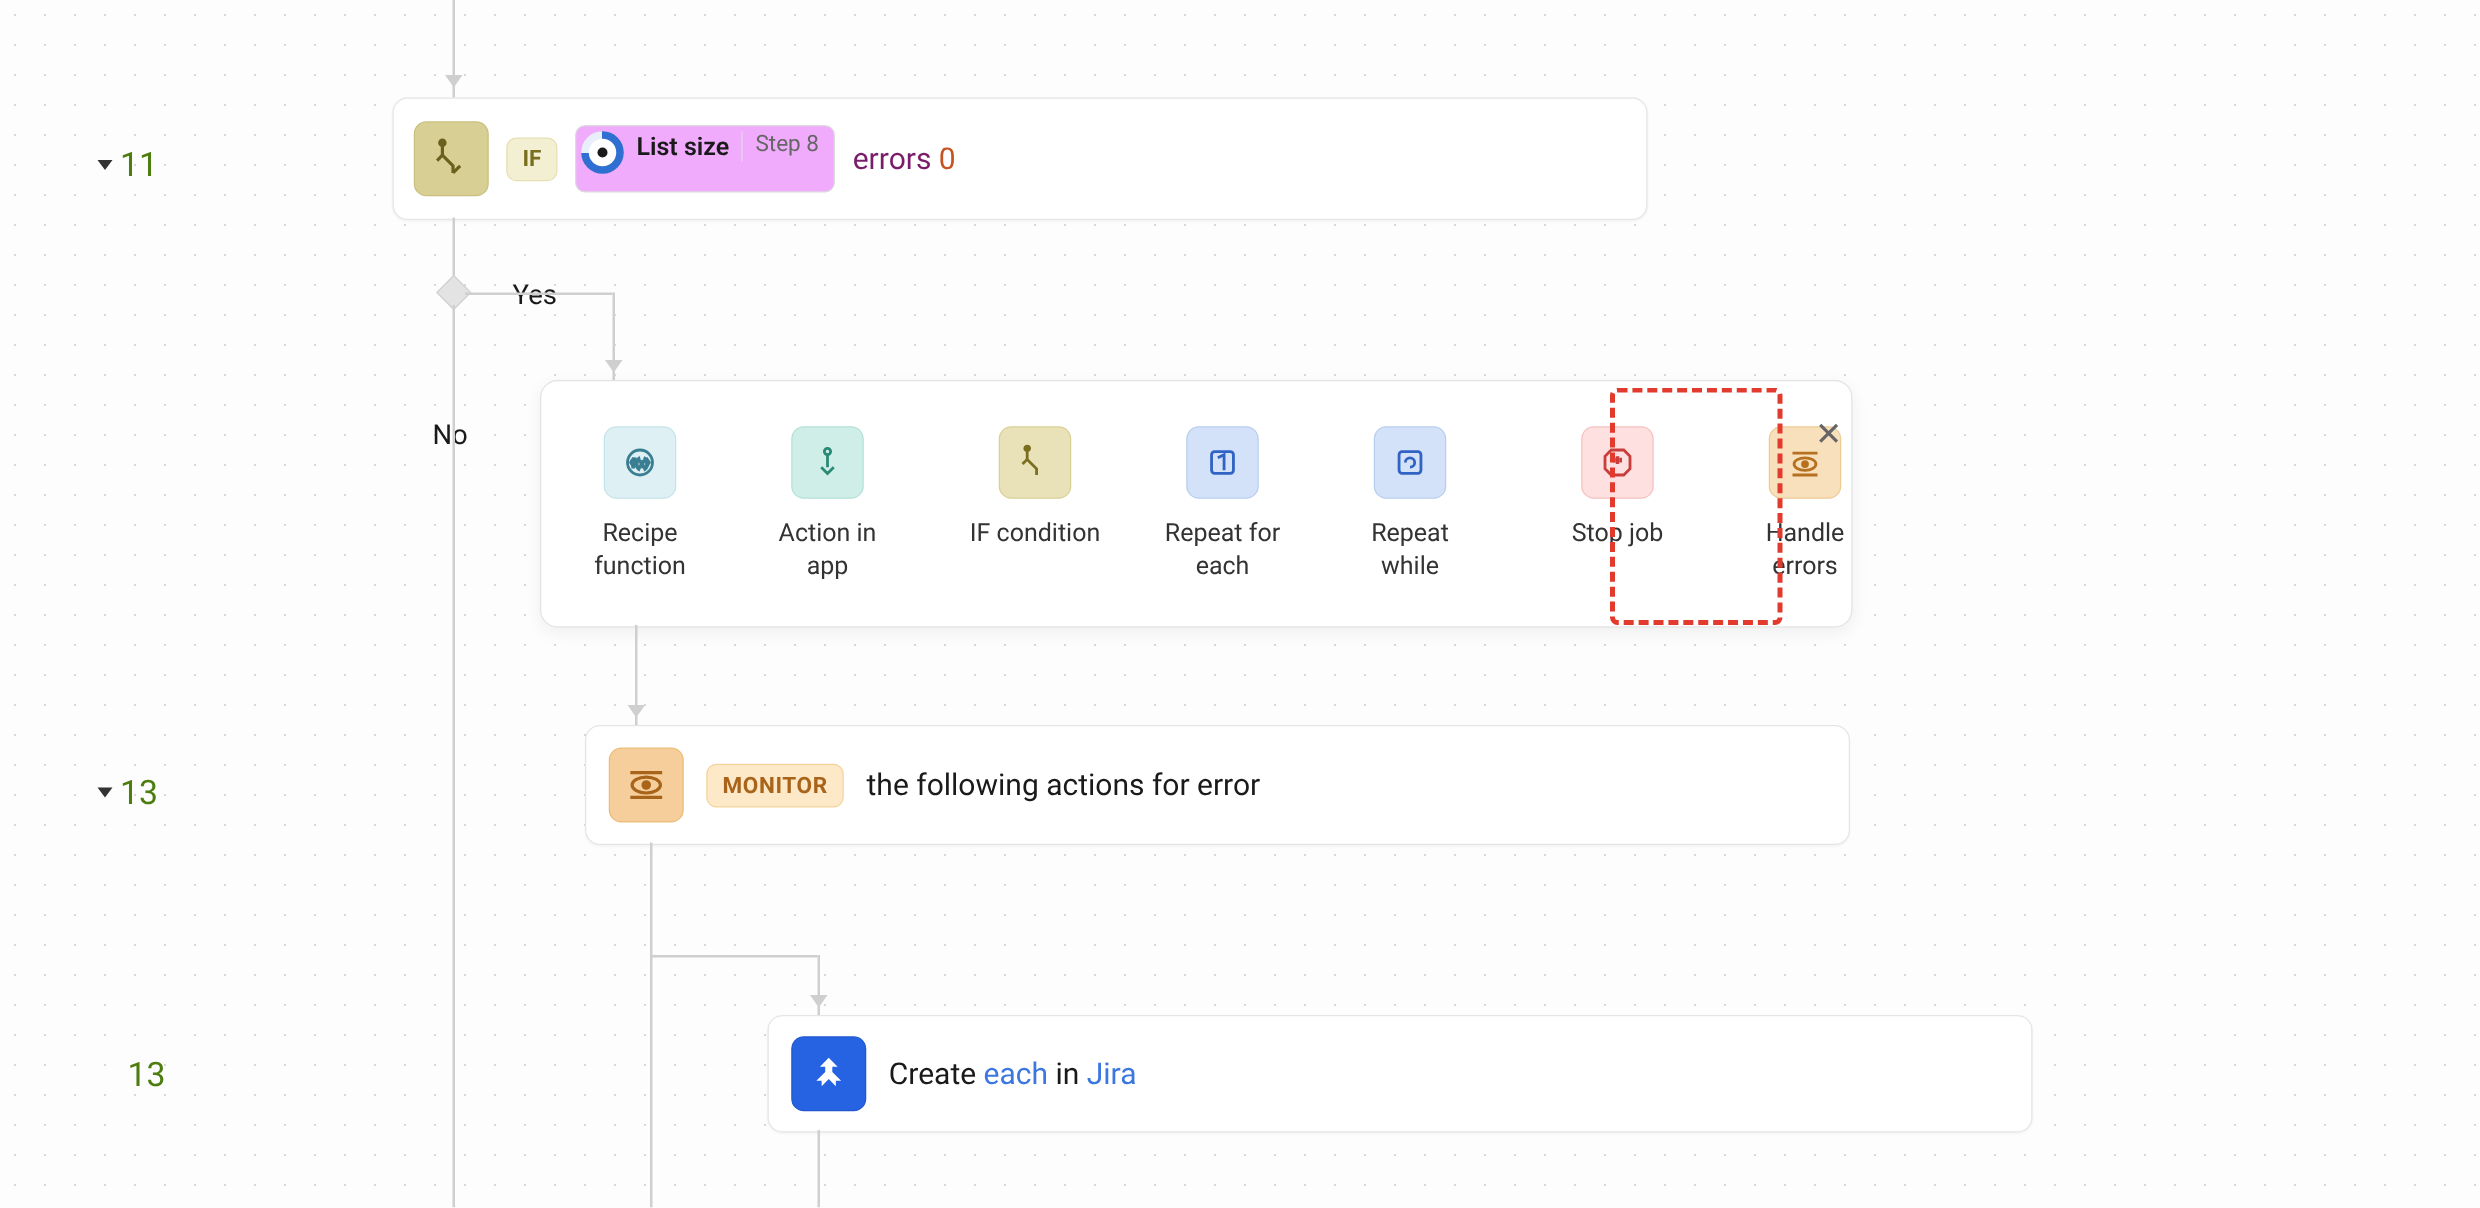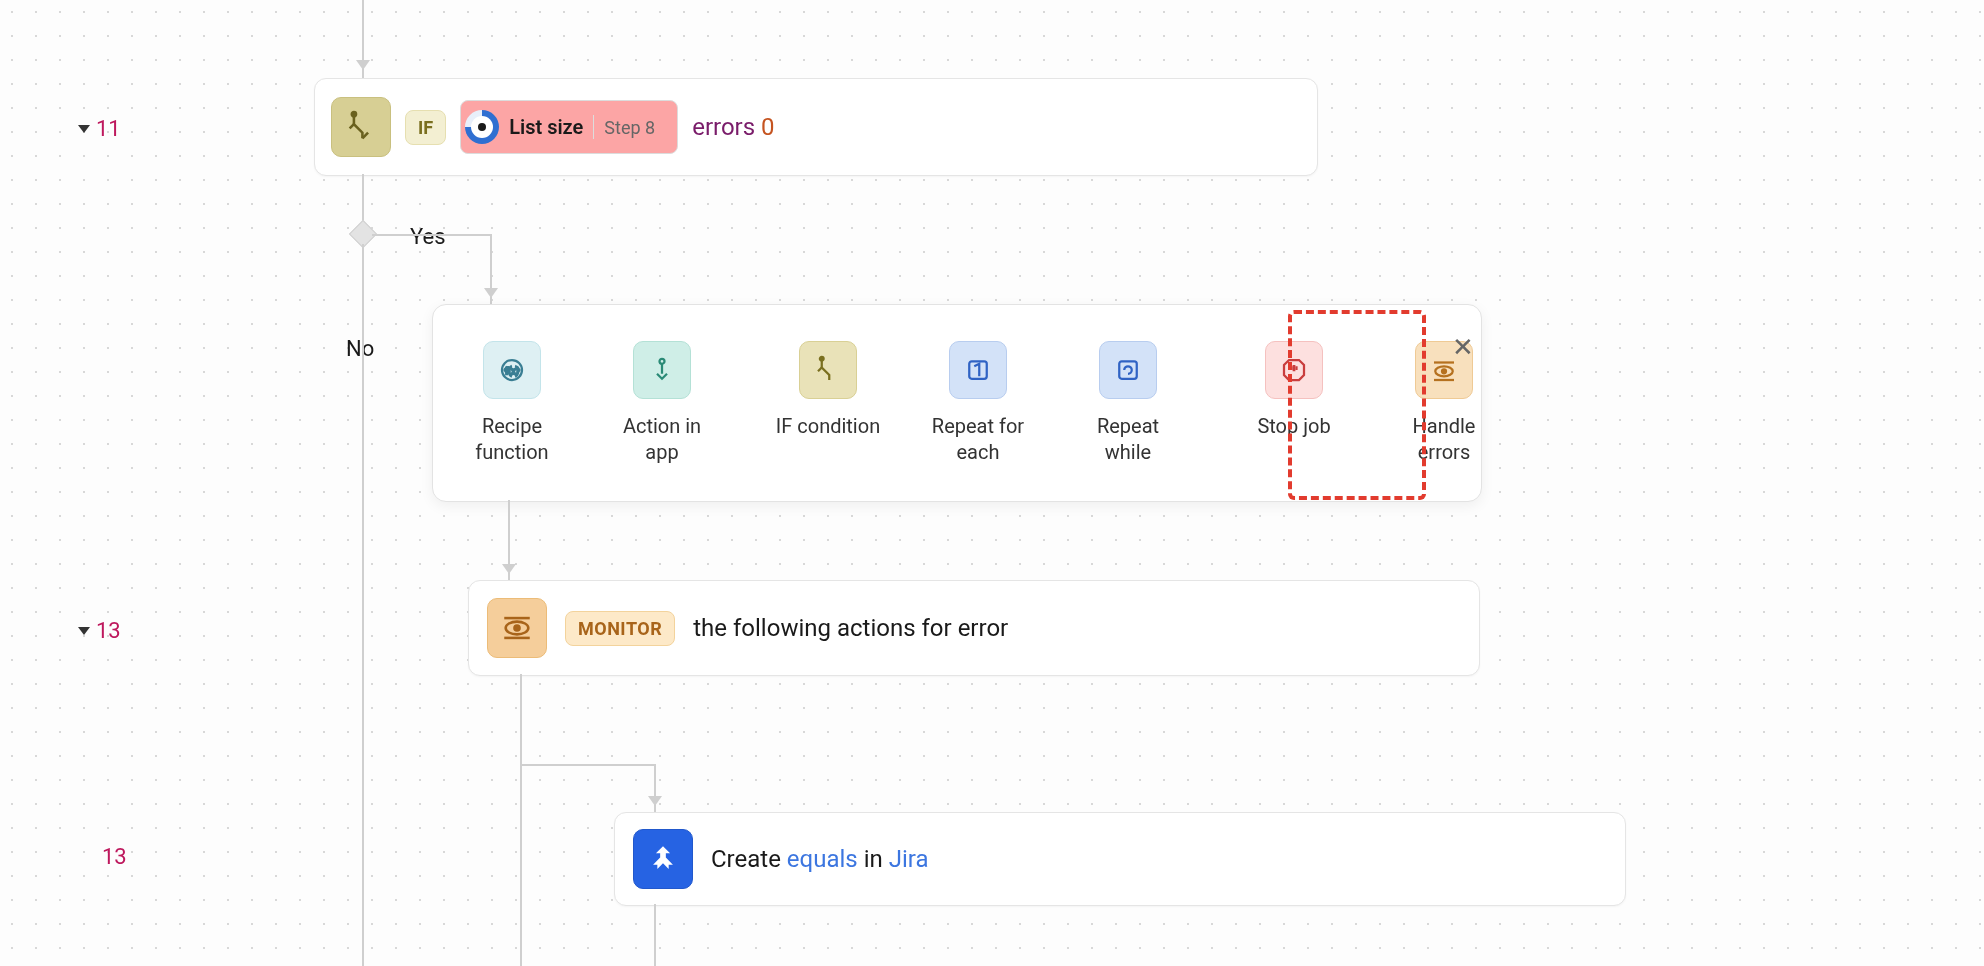--- a/index.html
+++ b/index.html
@@ -4,35 +4,35 @@
 <style>
 html,body{margin:0;padding:0;height:100%;font-family:-apple-system,BlinkMacSystemFont,"Segoe UI",Roboto,sans-serif;color:#1a1a1a}
 body{
   background:#fdfdfd;
   background-image:radial-gradient(circle,#d8d8d8 1px,transparent 1px);
   background-size:24px 24px;
   overflow:hidden;
   width:1984px;height:966px;
   position:relative;
 }
-.step-num{position:absolute;font-size:22px;color:#be185d;display:flex;align-items:center;gap:6px}
+.step-num{position:absolute;font-size:27px;color:#4d7c0f;display:flex;align-items:center;gap:6px}
 .step-num .caret{width:0;height:0;border-left:6px solid transparent;border-right:6px solid transparent;border-top:8px solid #333}
 
 .line{position:absolute;background:#cfcfcf}
 .arrow-down{position:absolute;width:0;height:0;border-left:7px solid transparent;border-right:7px solid transparent;border-top:10px solid #cfcfcf}
 .diamond{position:absolute;width:18px;height:18px;background:#e3e3e3;transform:rotate(45deg);border:1px solid #d0d0d0}
 
 .card{position:absolute;background:#fff;border:1px solid #e5e5e5;border-radius:12px;box-shadow:0 1px 2px rgba(0,0,0,.04);display:flex;align-items:center}
 .card11{left:314px;top:78px;width:970px;height:96px;padding:0 16px;gap:14px}
 .ico-box{width:58px;height:58px;border-radius:10px;display:flex;align-items:center;justify-content:center;flex:none}
 .ico-if-outer{background:#d7cf94;border:1px solid #c9c07f}
 .ico-if-outer svg{width:34px;height:34px}
 .badge{padding:6px 12px;border-radius:8px;font-weight:700;font-size:18px}
 .badge-if{background:#f3efd2;color:#7a6f1f;border:1px solid #e6dfb0}
-.pill{display:flex;align-items:center;gap:10px;background:#fca5a5;border:1px solid #dcdcdc;border-radius:8px;padding:4px 22px 4px 4px;height:44px}
+.pill{display:flex;gap:10px;background:#f0abfc;border:1px solid #dcdcdc;border-radius:8px;padding:4px 12px 4px 4px;height:44px}
 .pill .sep{width:1px;height:24px;background:#ddd}
 .pill .spinner{width:34px;height:34px;border-radius:50%;background:conic-gradient(#2f6fd1 0 75%,#e8effa 0);position:relative;display:flex;align-items:center;justify-content:center}
 .pill .spinner::after{content:"";width:22px;height:22px;background:#fff;border-radius:50%;position:absolute}
 .pill .spinner .dot{position:relative;z-index:1;width:8px;height:8px;background:#1a1a1a;border-radius:50%}
 .pill .t{font-size:20px;font-weight:600;white-space:nowrap}
 .pill .s{font-size:18px;color:#666;white-space:nowrap}
 .expr{font-size:24px}
 .expr .op{color:#7a1c6a}
 .expr .val{color:#c55420}
 
@@ -226,19 +226,19 @@
   <span>13</span>
 </div>
 
 <div class="card card13">
   <div class="ico-box ico-jira">
     <svg viewBox="0 0 24 24" fill="#fff">
         <path d="M12 3l5 5h-3v3l5 5h-3v3l-4-4-4 4v-3H5l5-5V8H7z"></path>
       </svg>
   </div>
   <span class="desc">
-    <span>Create </span><span class="link">equals</span><span> in </span><span class="link">Jira</span>
+    <span>Create </span><span class="link">each</span><span> in </span><span class="link">Jira</span>
   </span>
 </div>
 
 <div class="line" style="left:654px;top:904px;width:2px;height:62px"></div>
 
 <div class="line" style="left:520px;top:764px;width:2px;height:202px"></div>
 
 </body></html>

